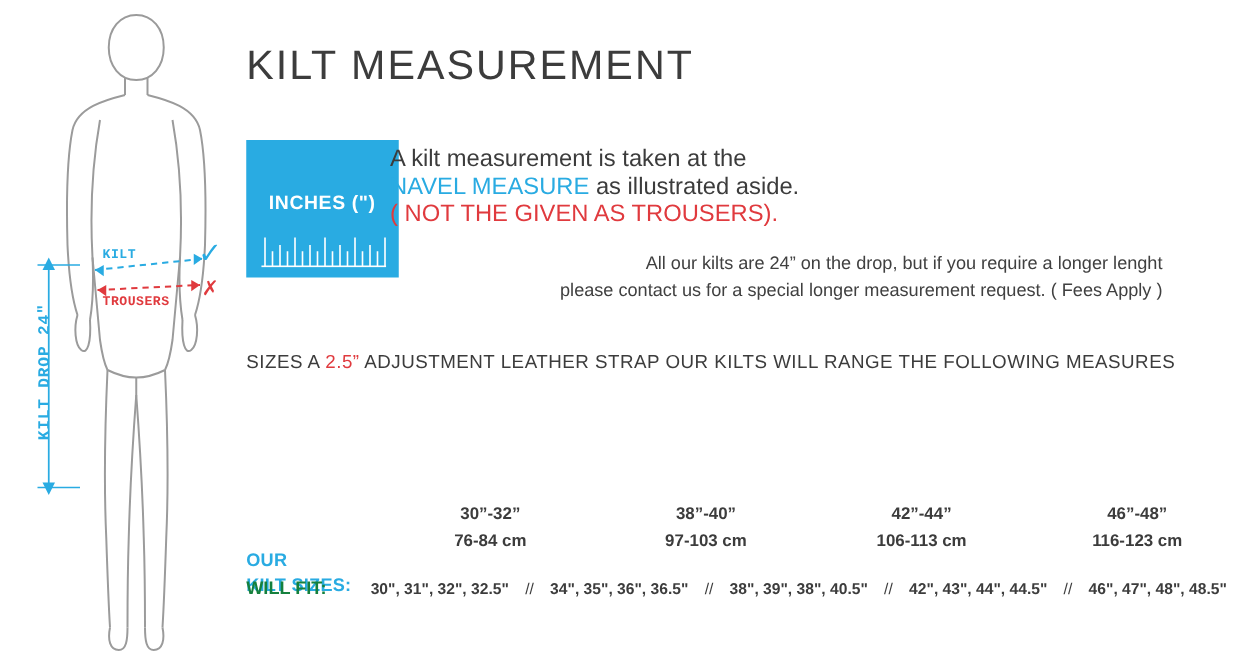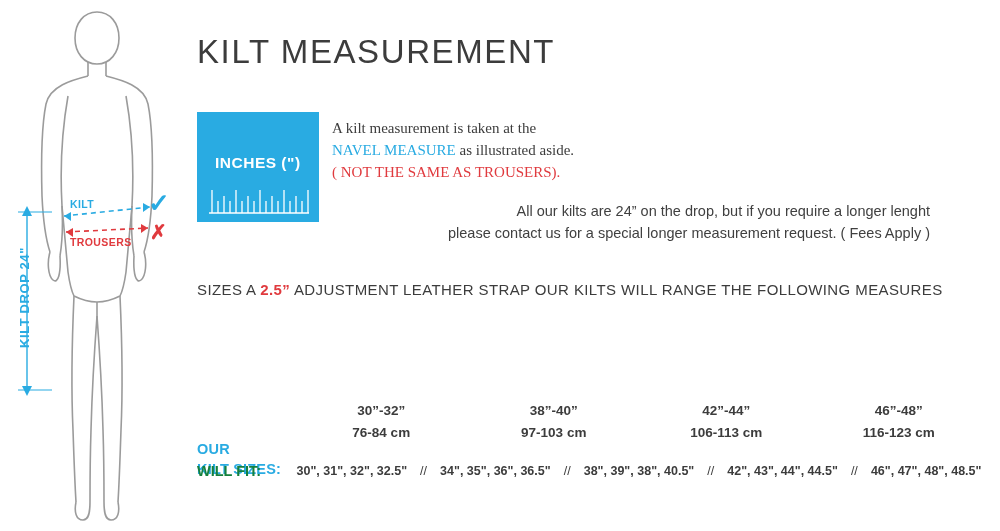--- a/index.html
+++ b/index.html
@@ -17,24 +17,25 @@
   }
   .page {
     position: relative;
     width: 1000px;
     height: 531px;
   }
 
   
   .figure-panel {
     position: absolute;
-    left: 0;
+    left: 12px;
     top: 0;
     width: 190px;
     height: 453px;
+    font-family: Liberation Mono, monospace;
   }
   .figure-svg {
     position: absolute;
     left: 0;
     top: 0;
   }
   .kilt-label {
     position: absolute;
     left: 70px;
     top: 198px;
@@ -117,27 +118,26 @@
     position: absolute;
     left: 12px;
     bottom: 8px;
     width: 100px;
     height: 30px;
   }
 
   
   .para1 {
     position: absolute;
-    left: 332px;
+    left: 312px;
     top: 117px;
     width: 620px;
-    font-size: 15px;
+    font-size: 19px;
     line-height: 22px;
     color: #3c3c3c;
-    font-family: Liberation Serif, serif;
   }
   .para1 .navel {
     color: #29ABE2;
   }
   .para1 .nottrousers {
     color: #E03A3E;
   }
   .para2 {
     position: absolute;
     left: 330px;
@@ -153,21 +153,21 @@
   .strapline {
     position: absolute;
     left: 197px;
     top: 281px;
     font-size: 15px;
     letter-spacing: 0.4px;
     color: #3c3c3c;
   }
   .strapline b {
     color: #E03A3E;
-    font-weight: bold;
+    font-weight: normal;
   }
 
   
   .warning {
     position: absolute;
     left: 197px;
     top: 324px;
     font-size: 15.5px;
     font-weight: bold;
     line-height: 22px;
@@ -188,21 +188,21 @@
     top: 3px;
     font-size: 14.5px;
     font-weight: bold;
     color: #29ABE2;
     line-height: 20px;
     letter-spacing: 0.2px;
     margin-top: 36px;
   }
   .size-cols {
     position: absolute;
-    left: 98px;
+    left: 109px;
     top: 0;
     width: 690px;
     display: flex;
     justify-content: flex-end;
   }
   .size-col {
     flex: 1 1 0;
     text-align: center;
     font-size: 13.5px;
     font-weight: bold;
@@ -332,21 +332,21 @@
         <line x1="87" y1="29" x2="87" y2="12"></line>
         <line x1="93" y1="29" x2="93" y2="17"></line>
         <line x1="99" y1="29" x2="99" y2="6"></line>
       </g>
     </svg>
   </div>
 
   <div class="para1">
     <span>A kilt measurement is taken at the </span><br>
     <span class="navel">NAVEL MEASURE</span><span> as illustrated aside.</span><br>
-    <span class="nottrousers">( NOT THE SAME AS TROUSERS).</span>
+    <span class="nottrousers">( NOT THE GIVEN AS TROUSERS).</span>
   </div>
 
   <div class="para2">
     <span>All our kilts are 24” on the drop, but if you require a longer lenght</span><br>
     <span>please contact us for a special longer measurement request. ( Fees Apply )</span>
   </div>
 
   <div class="strapline">
     <span>SIZES A </span><b>2.5”</b><span> ADJUSTMENT LEATHER STRAP OUR KILTS WILL RANGE THE FOLLOWING MEASURES</span>
   </div>

